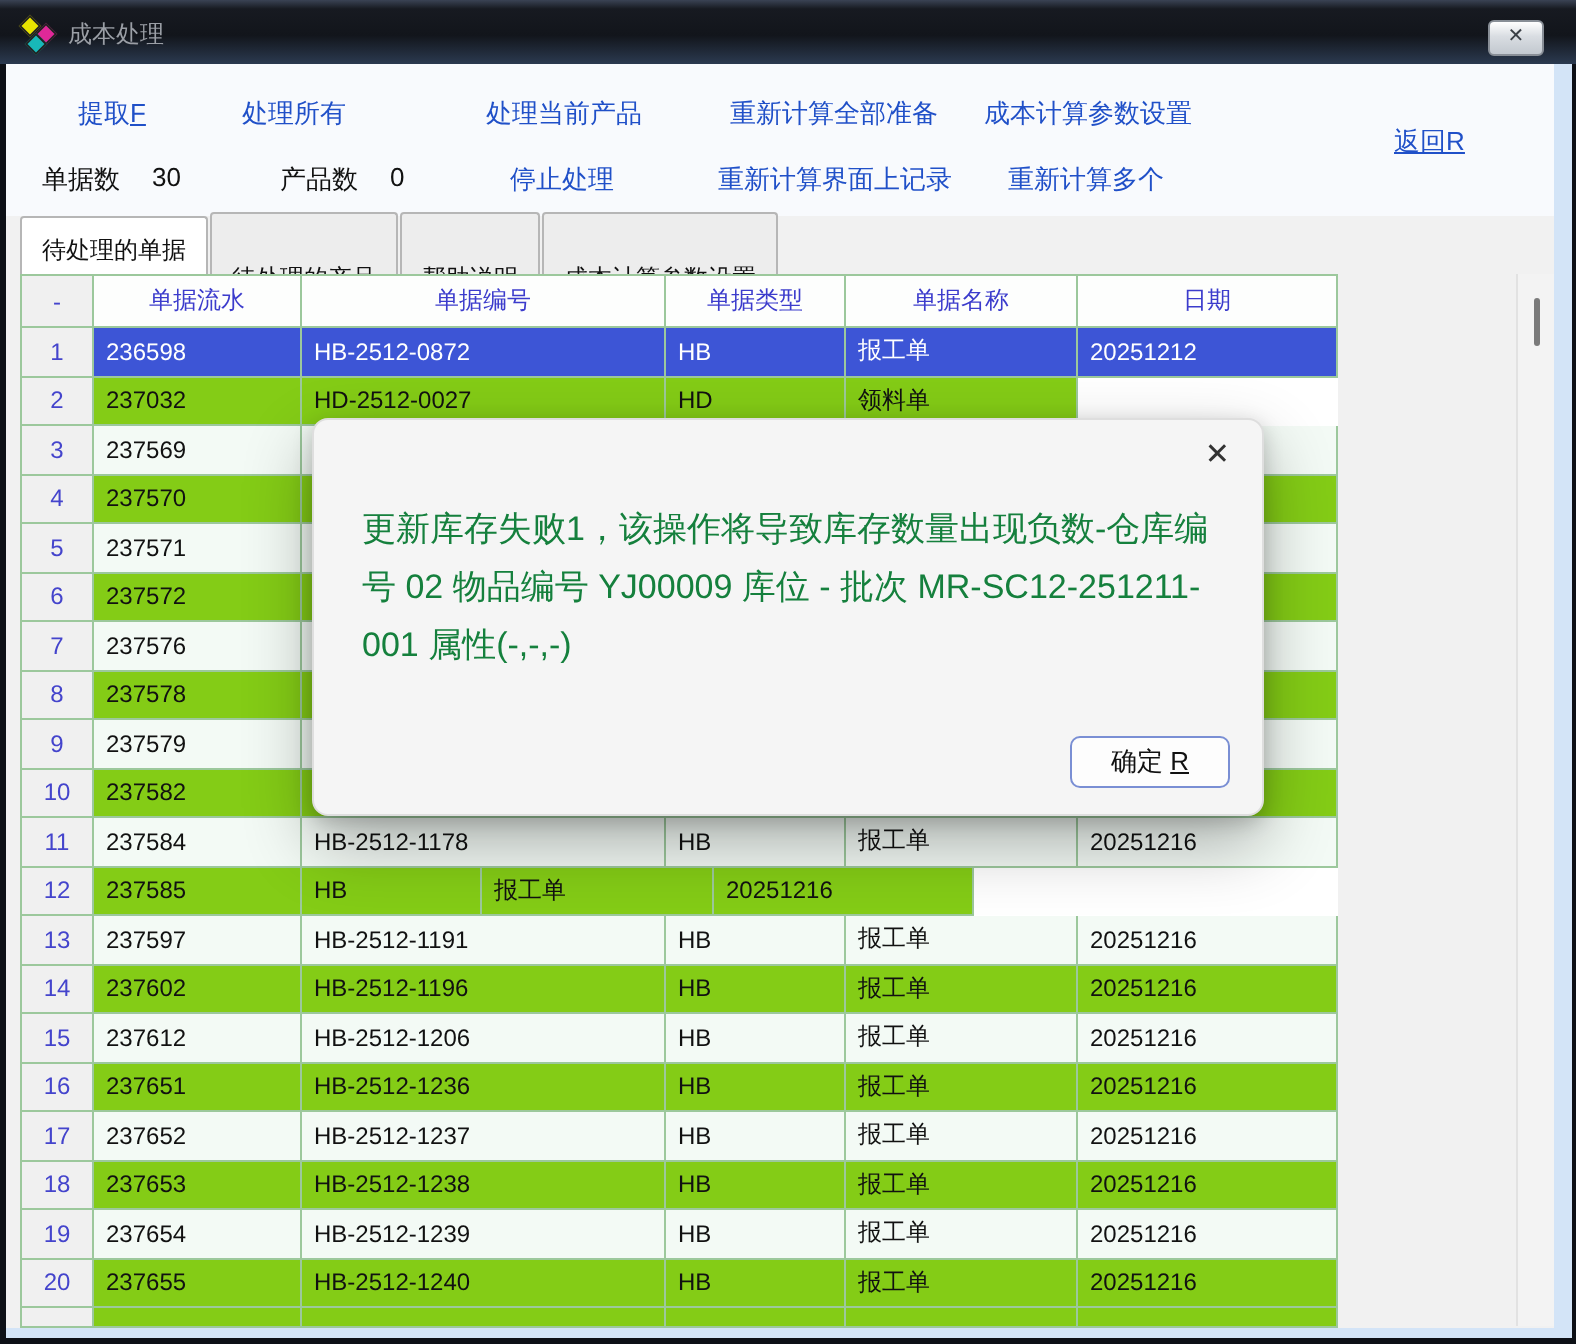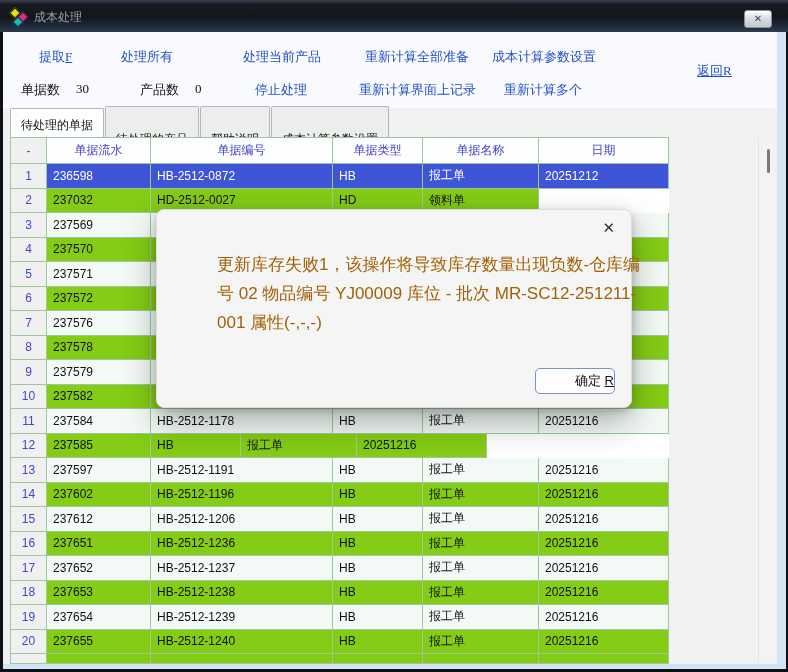--- a/index.html
+++ b/index.html
@@ -21,21 +21,21 @@
   .win-close {
     position:absolute; left:744px; top:10px; width:28px; height:18px;
     background:linear-gradient(#ffffff,#d9dde2 45%,#c2c8cf);
     border:1px solid #888e96; border-radius:3px;
     color:#3a3f46; font-size:10px; font-weight:bold; text-align:center; line-height:16px;
     cursor:pointer;
   }
 
   
   .content { position:absolute; left:3px; top:32px; width:774px; height:632px; background:#f1f1f1; }
-  .toolbar-zone { position:absolute; left:0; top:0; width:774px; height:76px; background:#f8fafd;font-family:Liberation Serif, serif; }
+  .toolbar-zone { position:absolute; left:0; top:0; width:774px; height:76px; background:#f8fafd; }
 
   .tlink { position:absolute; font-size:13px; color:#2050c8; cursor:pointer; white-space:nowrap; }
   .tlink .hotkey { text-decoration:underline; }
   .tlink.underlined { text-decoration:underline; }
   .tl1 { left:36px;  top:16px; }
   .tl2 { left:118px; top:16px; }
   .tl3 { left:240px; top:16px; }
   .tl4 { left:362px; top:16px; }
   .tl5 { left:489px; top:16px; }
   .tl6 { left:252px; top:49px; }
@@ -93,26 +93,26 @@
   
   .dialog {
     position:absolute; left:153px; top:177px; width:476px; height:199px;
     background:#f5f5f5; border:1px solid #dedede; border-radius:8px;
     box-shadow:0 14px 34px rgba(0,0,0,0.30), 0 3px 10px rgba(0,0,0,0.18);
     z-index:10;
   }
   .dlg-close { position:absolute; right:16px; top:10px; font-size:15px; color:#333; cursor:pointer; line-height:1; }
   .dlg-msg {
     position:absolute; left:24px; top:40px; width:430px;
-    font-size:17px; line-height:29px; color:#a16207; word-break:break-word;margin-left:36px;
+    font-size:17px; line-height:29px; color:#15803d; word-break:break-word;
   }
   .dlg-ok {
     position:absolute; right:16px; bottom:13px; width:80px; height:26px;
     background:#fdfdfd; border:1px solid #7a8fd4; border-radius:5px;
-    font-size:13px; color:#111; text-align:right; line-height:24px; cursor:pointer;
+    font-size:13px; color:#111; text-align:center; line-height:24px; cursor:pointer;
   }
   .dlg-ok .hotkey { text-decoration:underline; }
 </style>
 </head>
 <body>
 
 <div class="window">
 
   <div class="titlebar">
     <div class="app-icon">

